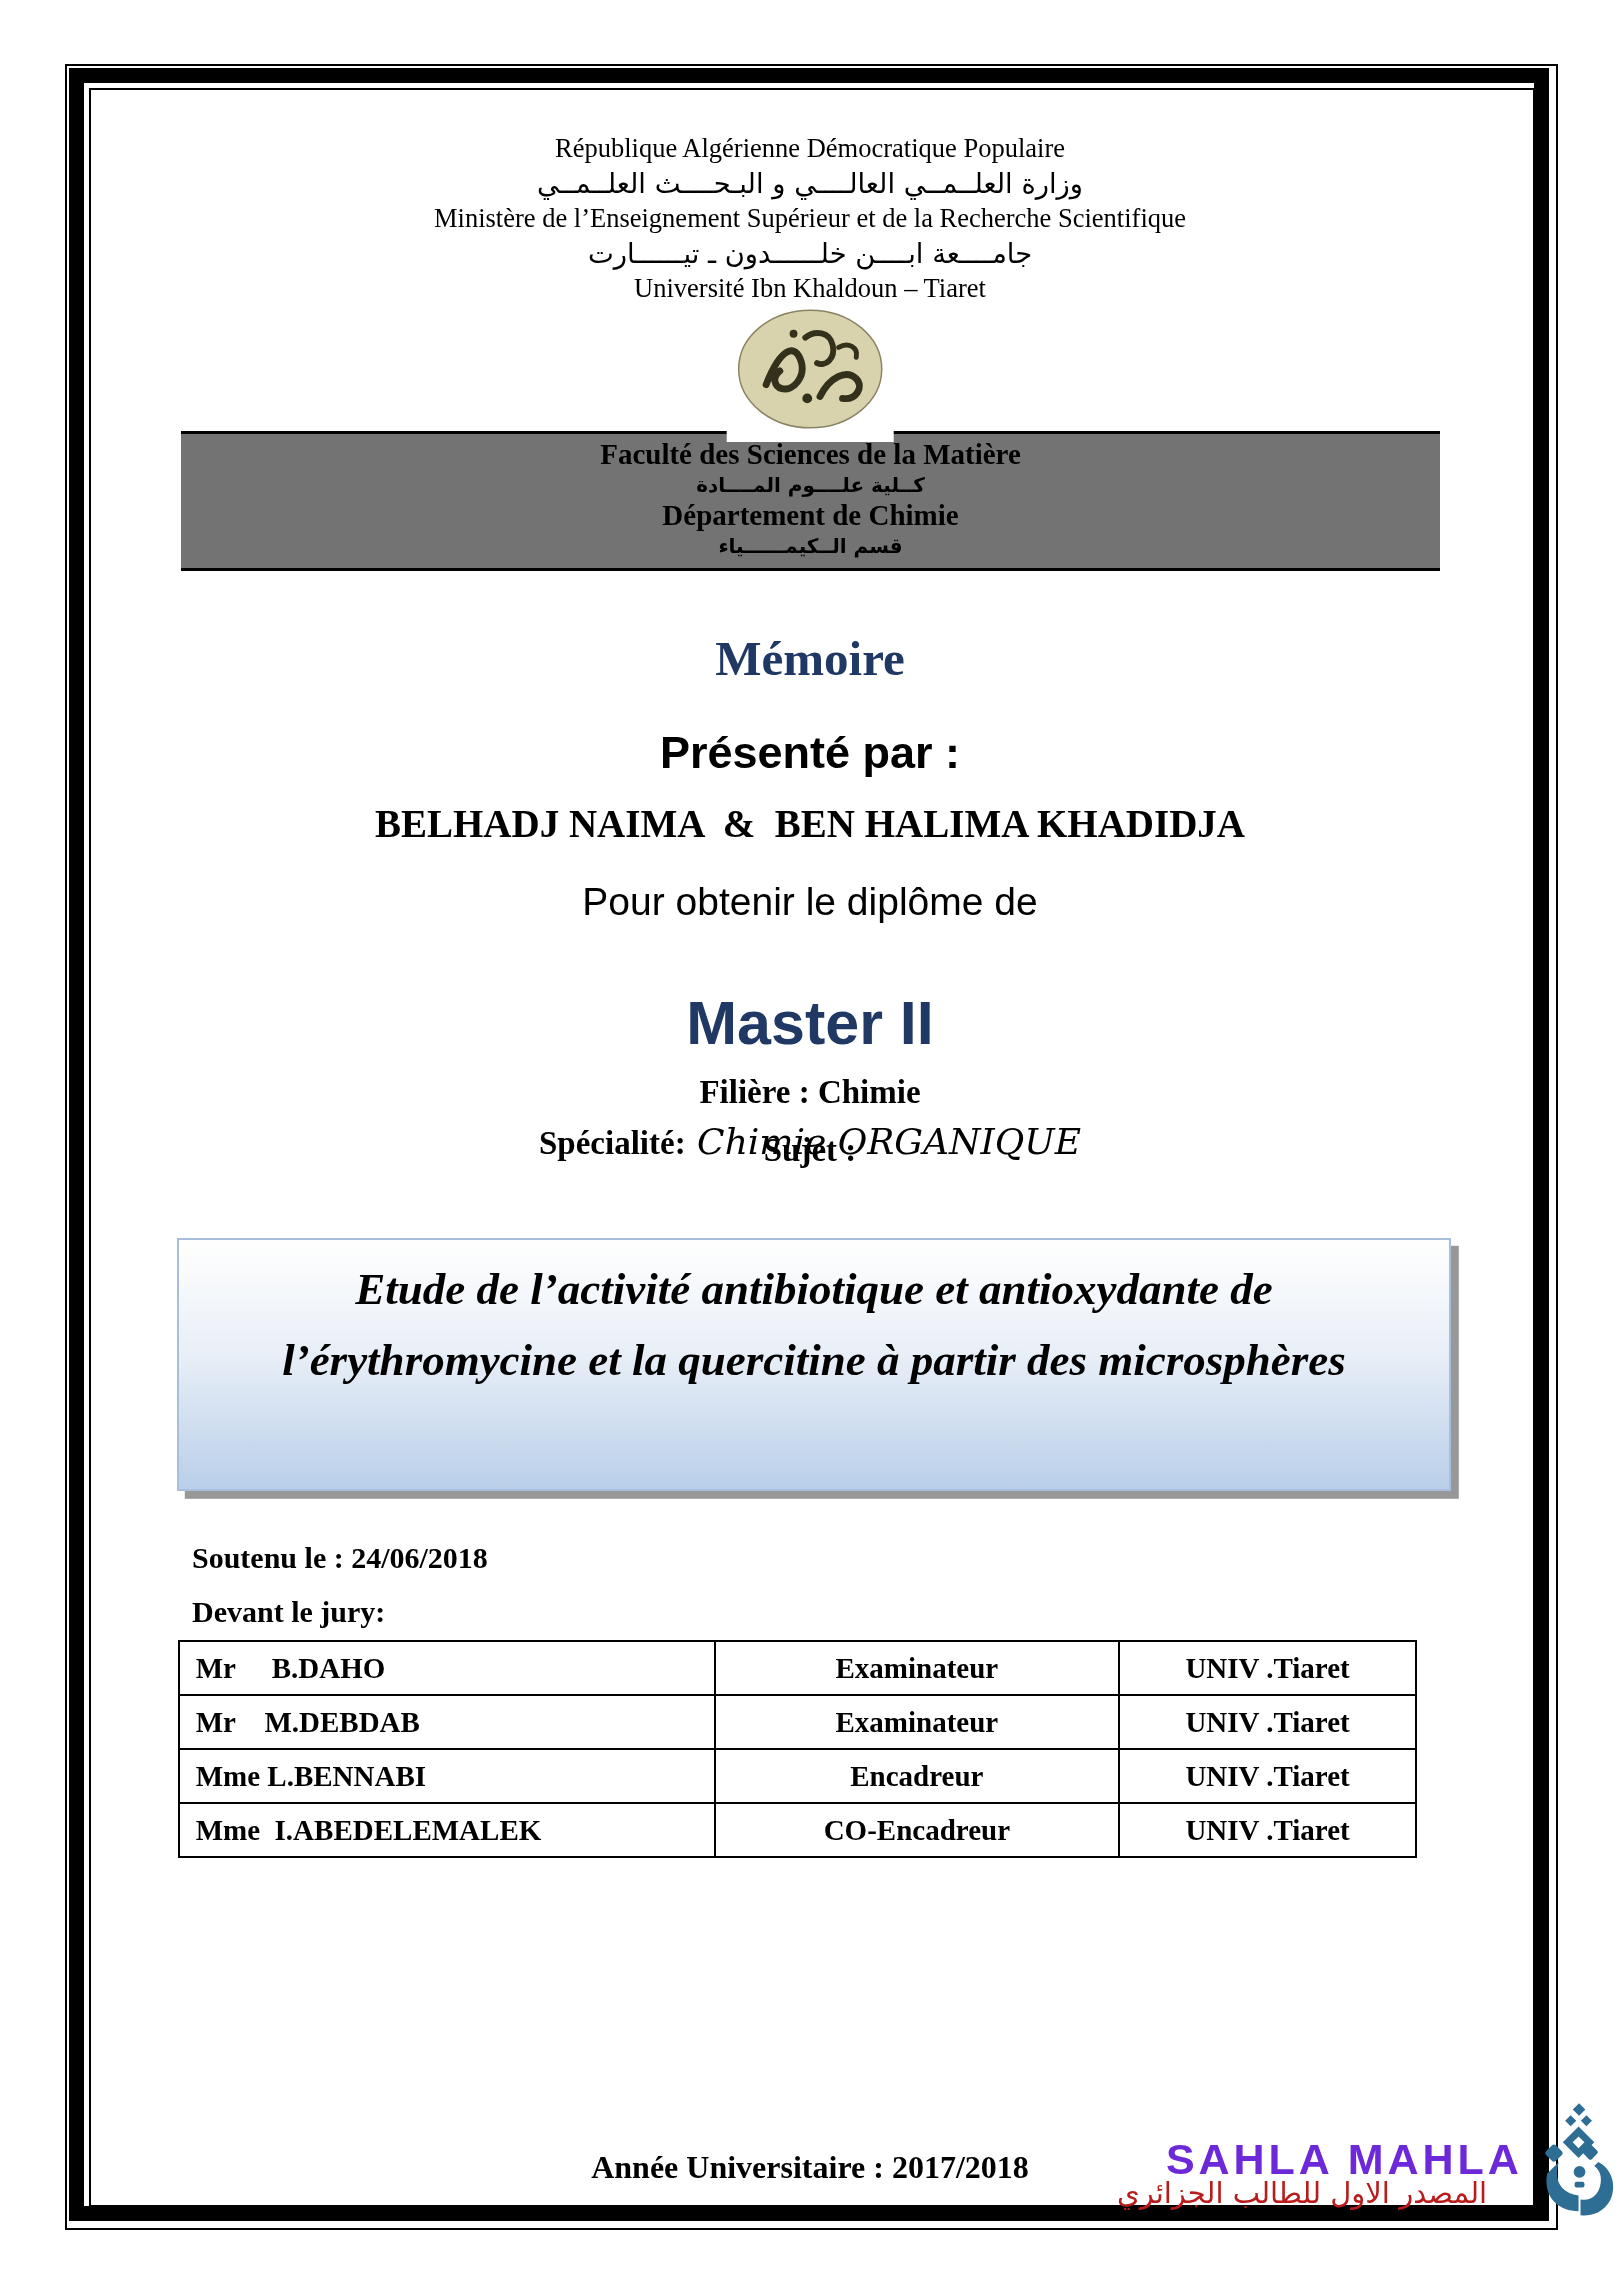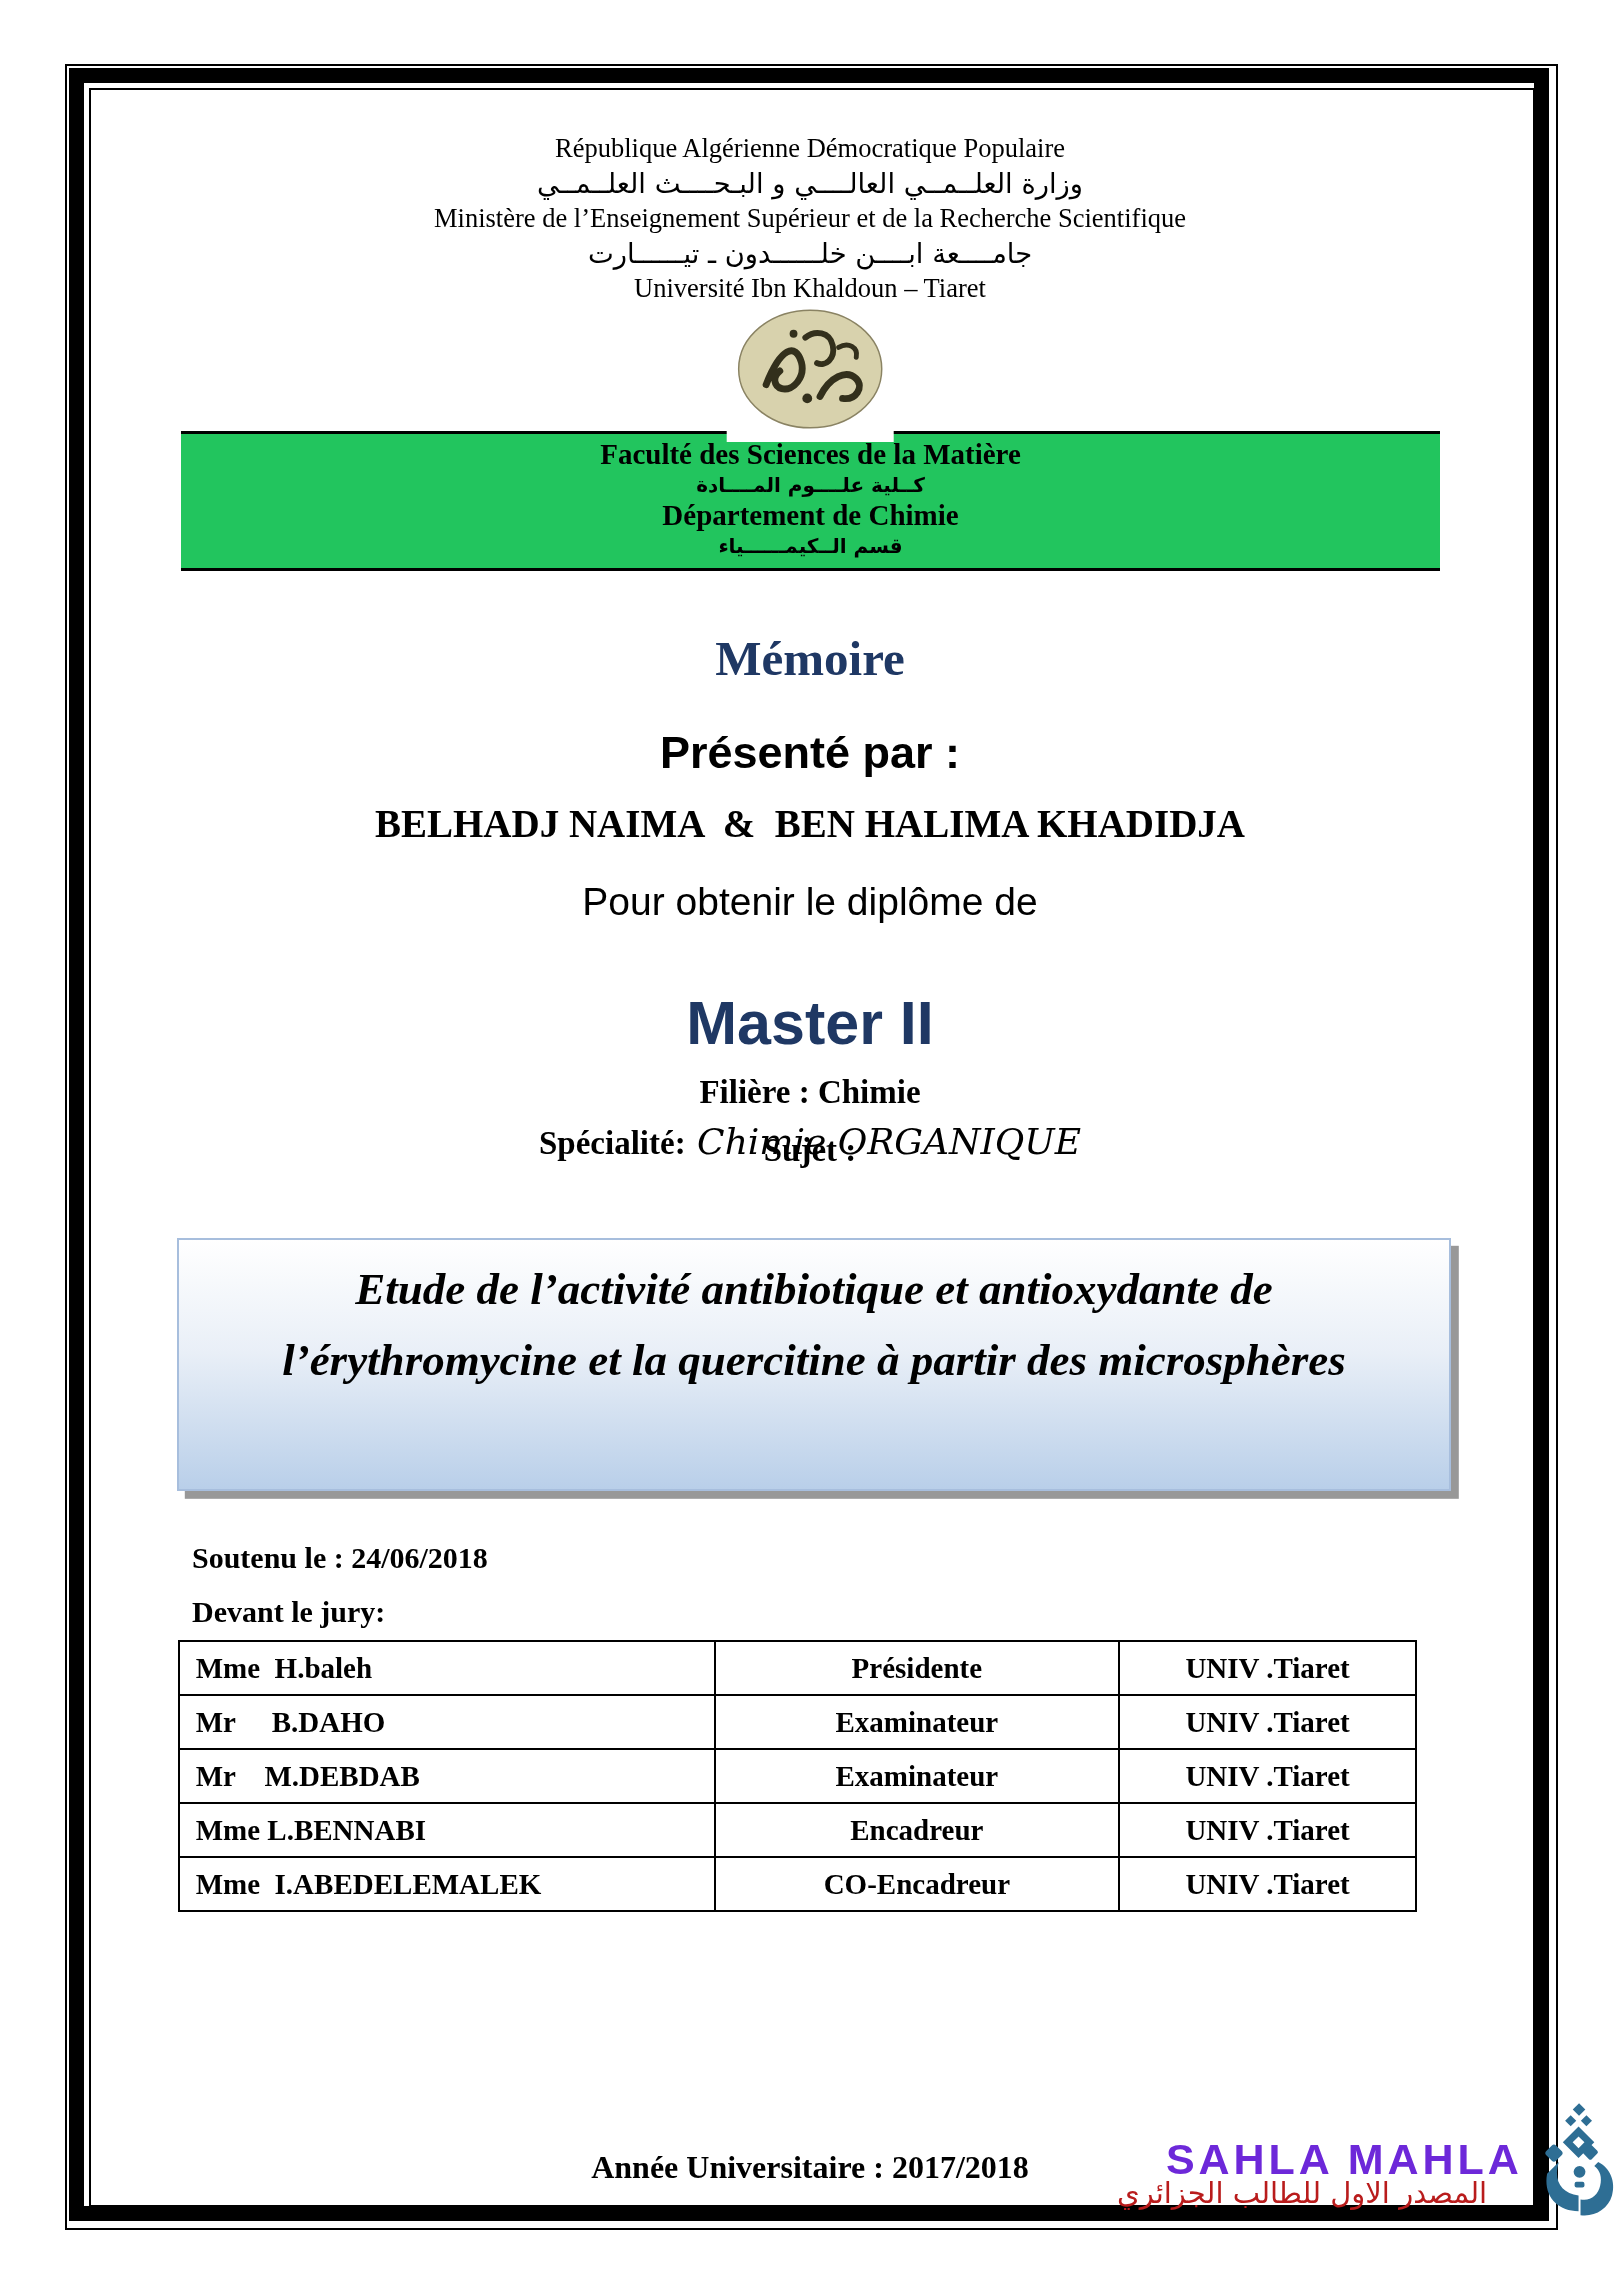--- a/index.html
+++ b/index.html
@@ -18,21 +18,21 @@
   
   .header{top:131px;z-index:2;}
   .header p{margin:0;}
   .hdr-fr{font-size:26.5px;line-height:35px;}
   .hdr-ar{font-size:27.4px;line-height:35px;font-family:"DejaVu Sans",sans-serif;}
 
   
   .seal-wrap{top:308px;left:50%;transform:translateX(-50%);background:#fff;padding:0 9.8px 7.8px 9.8px;z-index:3;}
 
   
-  .band{top:431px;left:181px;width:1259px;background:#22c55e;
+  .band{top:431px;left:181px;width:1259px;background:#737373;
         border-top:3.9px solid #000;border-bottom:3.9px solid #000;
         text-align:center;padding:4.9px 0 6.9px 0;z-index:2;}
   .band p{margin:0;font-weight:bold;}
   .band .fr{font-size:29px;line-height:31px;}
   .band .ar{font-size:20px;line-height:30px;font-family:"DejaVu Sans",sans-serif;}
 
   
   .memoire{top:630px;font-size:49px;font-weight:bold;color:#1f3864;z-index:2;}
   .presente{top:727px;font-size:45px;font-weight:bold;font-family:"Liberation Sans",sans-serif;z-index:2;}
   .names{top:801px;font-size:39px;font-weight:bold;white-space:pre;z-index:2;}
@@ -125,25 +125,20 @@
     <p class="txt">Etude de l’activité antibiotique et antioxydante de l’érythromycine et la quercitine à partir des microsphères</p>
   </div>
 
   <div class="abs soutenu">Soutenu le : 24/06/2018</div>
   <div class="abs devant">Devant le jury:</div>
 
   <div class="abs jury">
     <table>
       <tbody>
         <tr>
-          <td class="c1">Mme  H.baleh</td>
-          <td class="c2">Présidente</td>
-          <td class="c3">UNIV .Tiaret</td>
-        </tr>
-        <tr>
           <td class="c1">Mr     B.DAHO</td>
           <td class="c2">Examinateur</td>
           <td class="c3">UNIV .Tiaret</td>
         </tr>
         <tr>
           <td class="c1">Mr    M.DEBDAB</td>
           <td class="c2">Examinateur</td>
           <td class="c3">UNIV .Tiaret</td>
         </tr>
         <tr>

